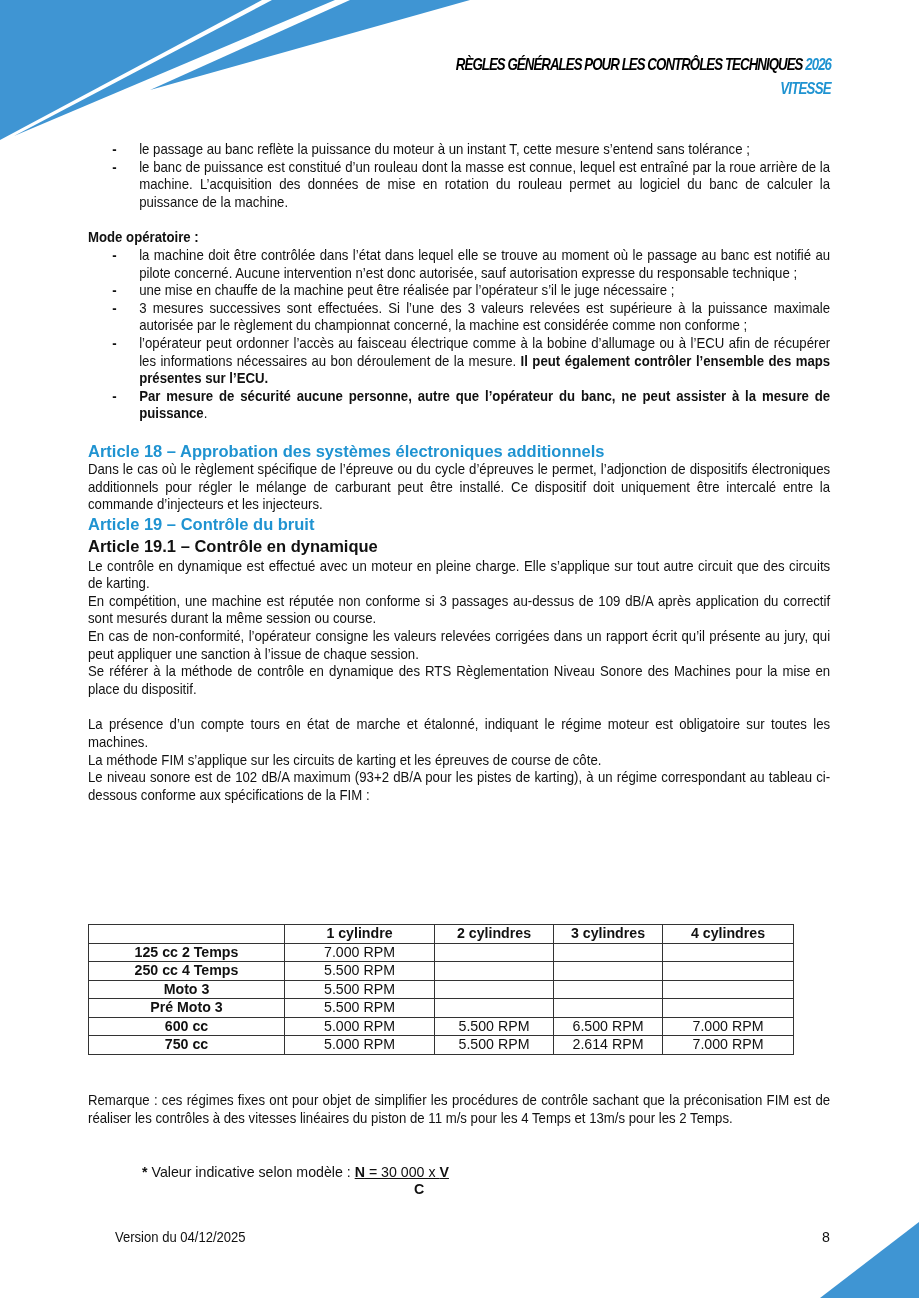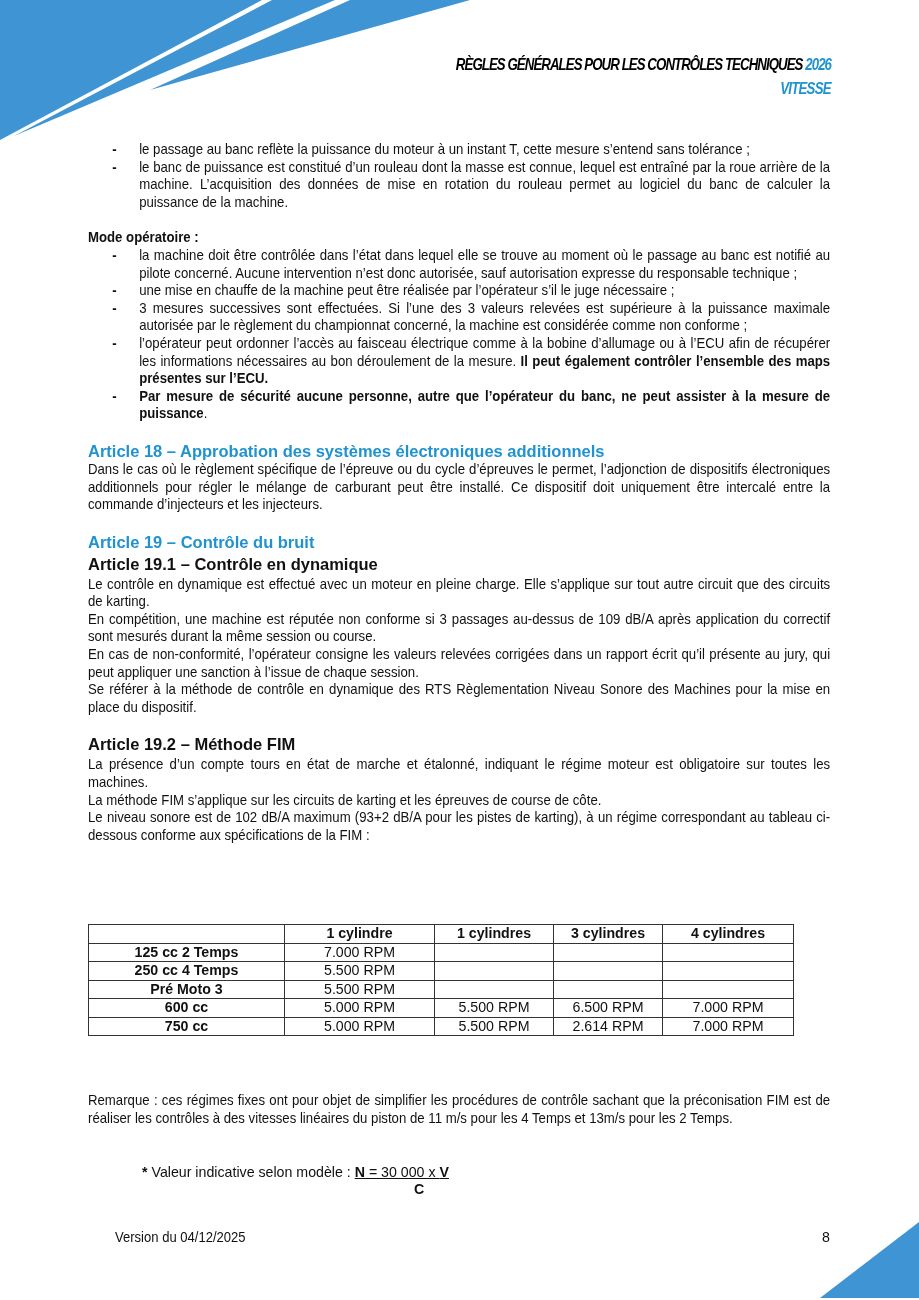--- a/index.html
+++ b/index.html
@@ -91,61 +91,67 @@
       <li><span class="bullet">-</span><span>l’opérateur peut ordonner l’accès au faisceau électrique comme à la bobine d’allumage ou à l’ECU afin de récupérer les informations nécessaires au bon déroulement de la mesure. </span><span class="bold">Il peut également contrôler l’ensemble des maps présentes sur l’ECU.</span></li>
       <li><span class="bullet">-</span><span class="bold">Par mesure de sécurité aucune personne, autre que l’opérateur du banc, ne peut assister à la mesure de puissance</span><span>.</span></li>
     </ul>
   </div>
 
   <div style="margin-top:18px;">
     <div class="art-blue">Article 18 – Approbation des systèmes électroniques additionnels</div>
     <div class="cond just">Dans le cas où le règlement spécifique de l’épreuve ou du cycle d’épreuves le permet, l’adjonction de dispositifs électroniques additionnels pour régler le mélange de carburant peut être installé. Ce dispositif doit uniquement être intercalé entre la commande d’injecteurs et les injecteurs.</div>
   </div>
 
-  <div style="margin-top:18px;">
+  <div style="">
     <div class="art-blue">Article 19 – Contrôle du bruit</div>
     <div class="art-black" style="margin-top:2px;">Article 19.1 – Contrôle en dynamique</div>
     <div class="cond just" style="margin-top:2px;">
       <div>Le contrôle en dynamique est effectué avec un moteur en pleine charge. Elle s’applique sur tout autre circuit que des circuits de karting.</div>
       <div>En compétition, une machine est réputée non conforme si 3 passages au-dessus de 109 dB/A après application du correctif sont mesurés durant la même session ou course.</div>
       <div>En cas de non-conformité, l’opérateur consigne les valeurs relevées corrigées dans un rapport écrit qu’il présente au jury, qui peut appliquer une sanction à l’issue de chaque session.</div>
       <div>Se référer à la méthode de contrôle en dynamique des RTS Règlementation Niveau Sonore des Machines pour la mise en place du dispositif.</div>
     </div>
   </div>
 
   <div style="margin-top:18px;">
-    <div class="art-black">Article 19.2 – Méthode FIM</div>
     <div class="cond just" style="margin-top:2px;">
       <div>La présence d’un compte tours en état de marche et étalonné, indiquant le régime moteur est obligatoire sur toutes les machines.</div>
       <div>La méthode FIM s’applique sur les circuits de karting et les épreuves de course de côte.</div>
       <div>Le niveau sonore est de 102 dB/A maximum (93+2 dB/A pour les pistes de karting), à un régime correspondant au tableau ci-dessous conforme aux spécifications de la FIM :</div>
     </div>
   </div>
 </div>
 
 <table class="rpm">
   <thead>
     <tr>
       <th class="c0"></th>
       <th class="c1">1 cylindre</th>
-      <th class="c2">1 cylindres</th>
+      <th class="c2">2 cylindres</th>
       <th class="c3">3 cylindres</th>
       <th class="c4">4 cylindres</th>
     </tr>
   </thead>
   <tbody>
     <tr>
       <td class="rowhdr">125 cc 2 Temps</td>
       <td>7.000 RPM</td>
       <td></td>
       <td></td>
       <td></td>
     </tr>
     <tr>
       <td class="rowhdr">250 cc 4 Temps</td>
+      <td>5.500 RPM</td>
+      <td></td>
+      <td></td>
+      <td></td>
+    </tr>
+    <tr>
+      <td class="rowhdr">Moto 3</td>
       <td>5.500 RPM</td>
       <td></td>
       <td></td>
       <td></td>
     </tr>
     <tr>
       <td class="rowhdr">Pré Moto 3</td>
       <td>5.500 RPM</td>
       <td></td>
       <td></td>

